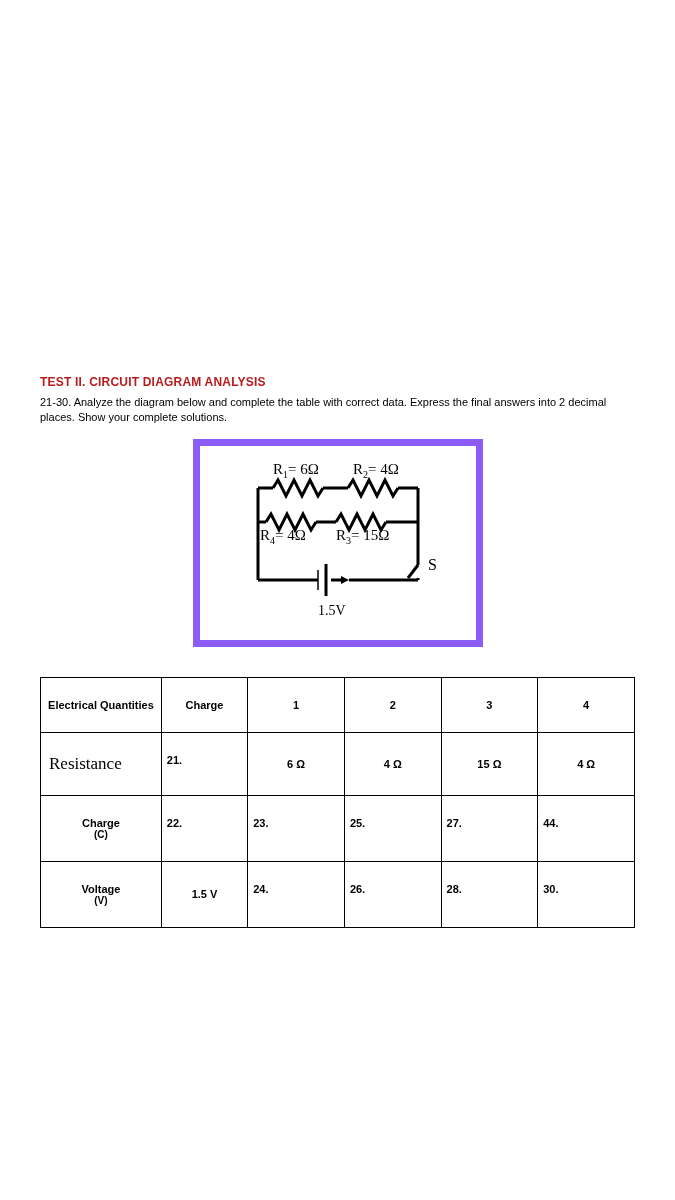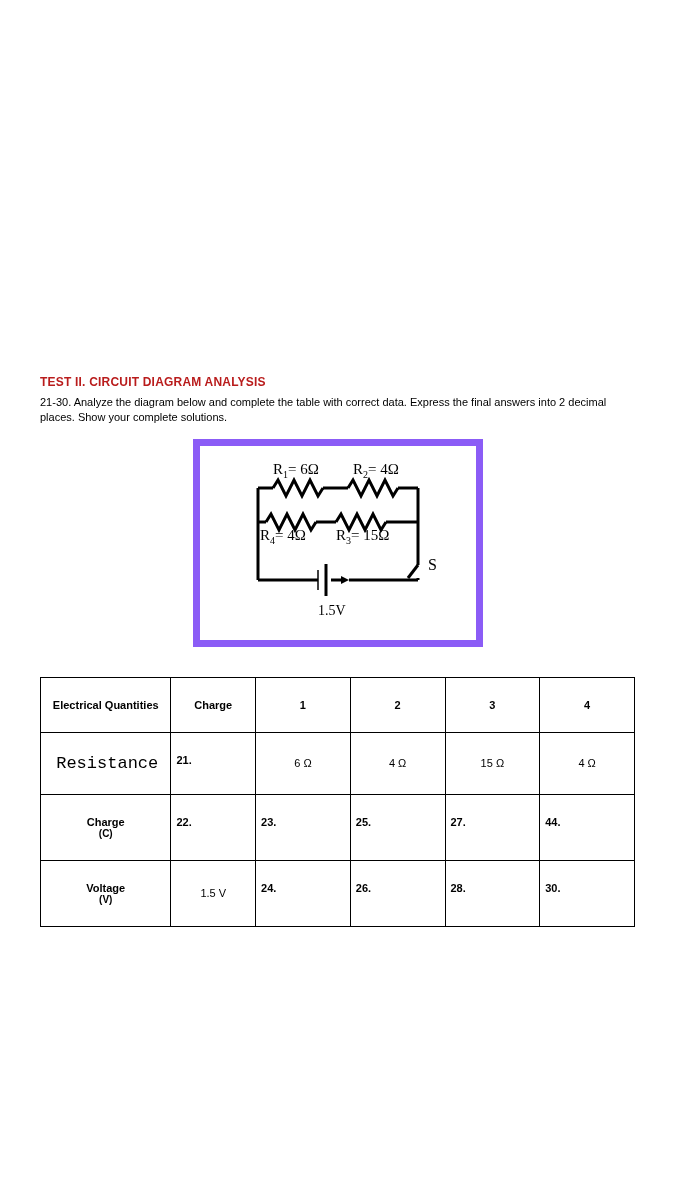--- a/index.html
+++ b/index.html
@@ -77,30 +77,30 @@
       font-weight: bold;
       vertical-align: middle;
       font-size: 11px;
     }
     table.data-table .row-h .sub2 {
       display: block;
       font-weight: bold;
       font-size: 10px;
     }
     table.data-table .big {
-      font-family: Liberation Mono, monospace;
+      font-family: Liberation Serif, serif;
       font-size: 17px;
       font-weight: normal;
-      text-align: center;
+      text-align: left;
       vertical-align: middle;
       padding-left: 8px;
     }
     table.data-table .val {
       text-align: center;
-      font-weight: normal;
+      font-weight: bold;
       vertical-align: middle;
     }
     table.data-table .num {
       font-weight: bold;
       font-size: 11px;
     }
     .col-eq { width: 17.5%; }
     .col-t  { width: 12.5%; }
     .col-n  { width: 14%; }
   </style>

